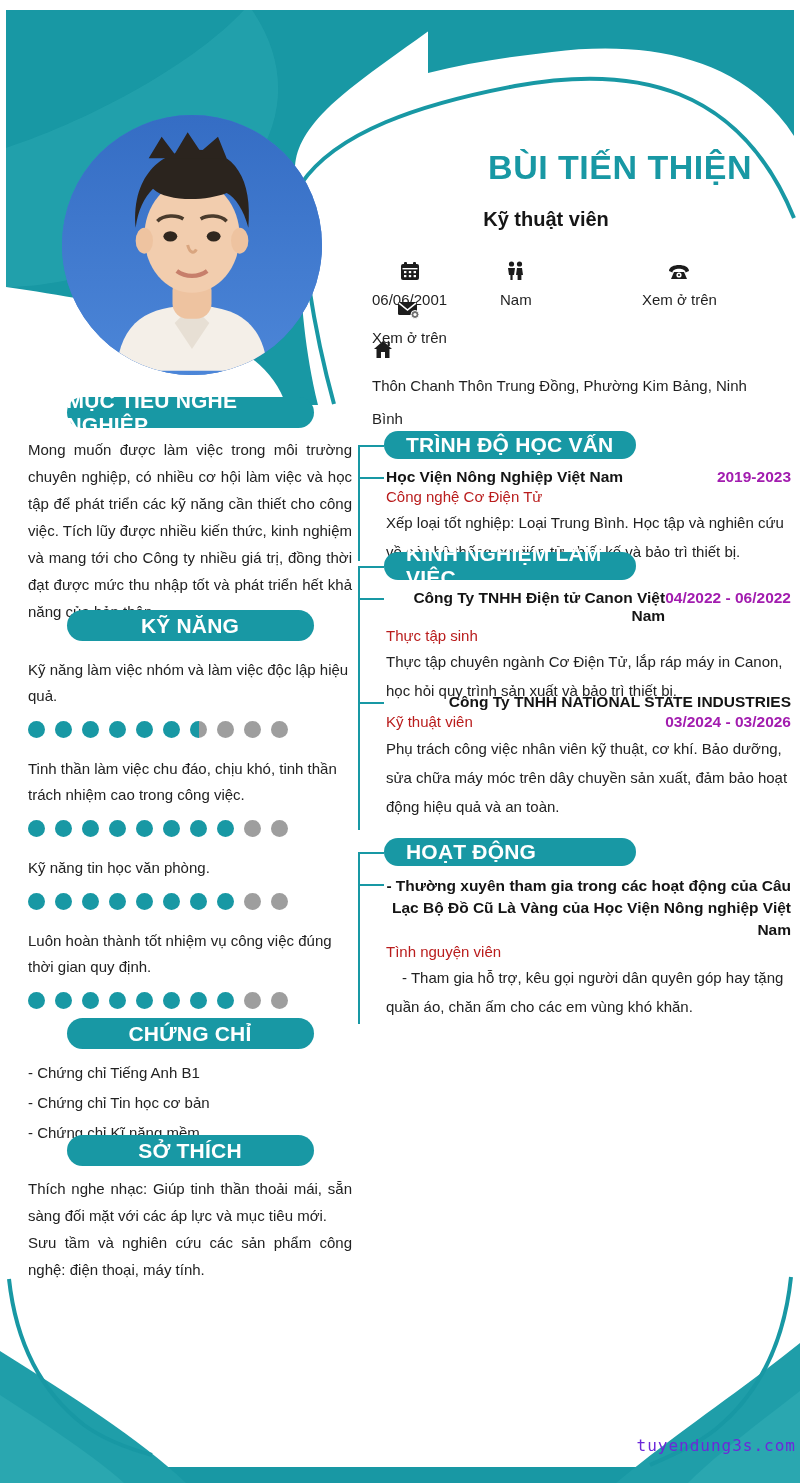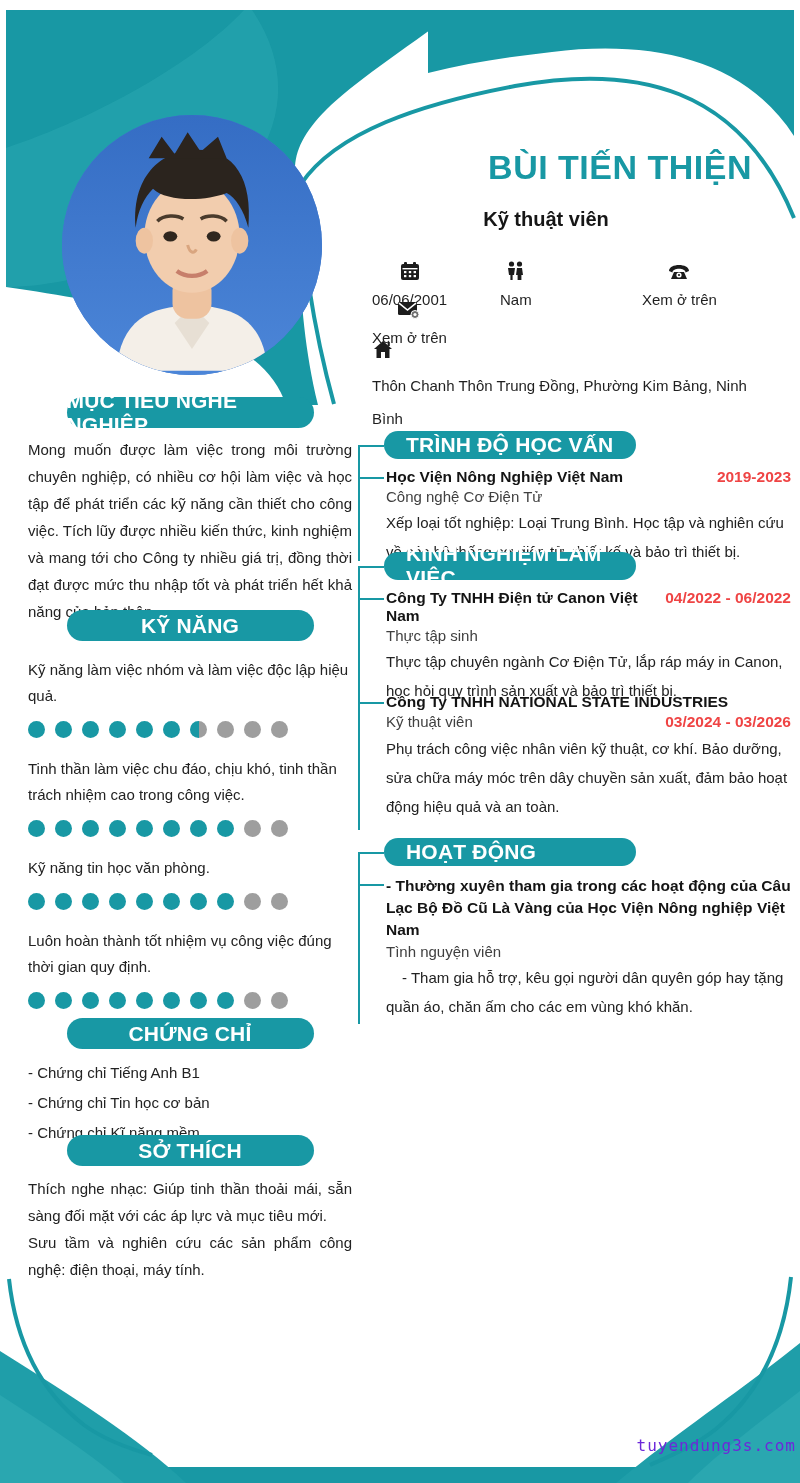--- a/index.html
+++ b/index.html
@@ -44,23 +44,23 @@
   .cert-line{font-size:15px;line-height:30px;color:#222;}
   .hobby-line{font-size:15px;line-height:27px;text-align:justify;color:#222;}
 
   
   .rsec{position:absolute;left:358px;width:437px;}
   .vline{position:absolute;left:0;top:14px;width:2px;background:var(--teal);}
   .tick{position:absolute;left:2px;width:24px;height:2px;background:var(--teal);}
   .rsec .pill{position:absolute;left:26px;top:0;}
   .rentry{position:absolute;left:28px;width:405px;}
   .r-row{display:flex;justify-content:space-between;align-items:baseline;}
-  .r-bold{font-size:15.5px;font-weight:bold;color:#141414;}
-  .r-date{font-size:15.5px;font-weight:bold;color:#ef4444;white-space:nowrap;}
-  .r-sub{font-size:15px;color:#404040;margin-top:2px;}
+  .r-bold{font-size:15.5px;font-weight:bold;color:#141414;text-align:right;}
+  .r-date{font-size:15.5px;font-weight:bold;color:#a21caf;white-space:nowrap;}
+  .r-sub{font-size:15px;color:#b91c1c;margin-top:2px;}
   .r-desc{font-size:15px;line-height:29px;color:#222;margin-top:3px;}
   .r-desc.indent{text-indent:16px;}
 
   .watermark{position:absolute;left:630px;top:1436px;width:166px;text-align:right;
         font-family:"DejaVu Sans Mono","Liberation Mono",monospace;font-size:16px;
         color:#6d28d9;letter-spacing:1px;}
 </style>
 </head>
 <body>
 

